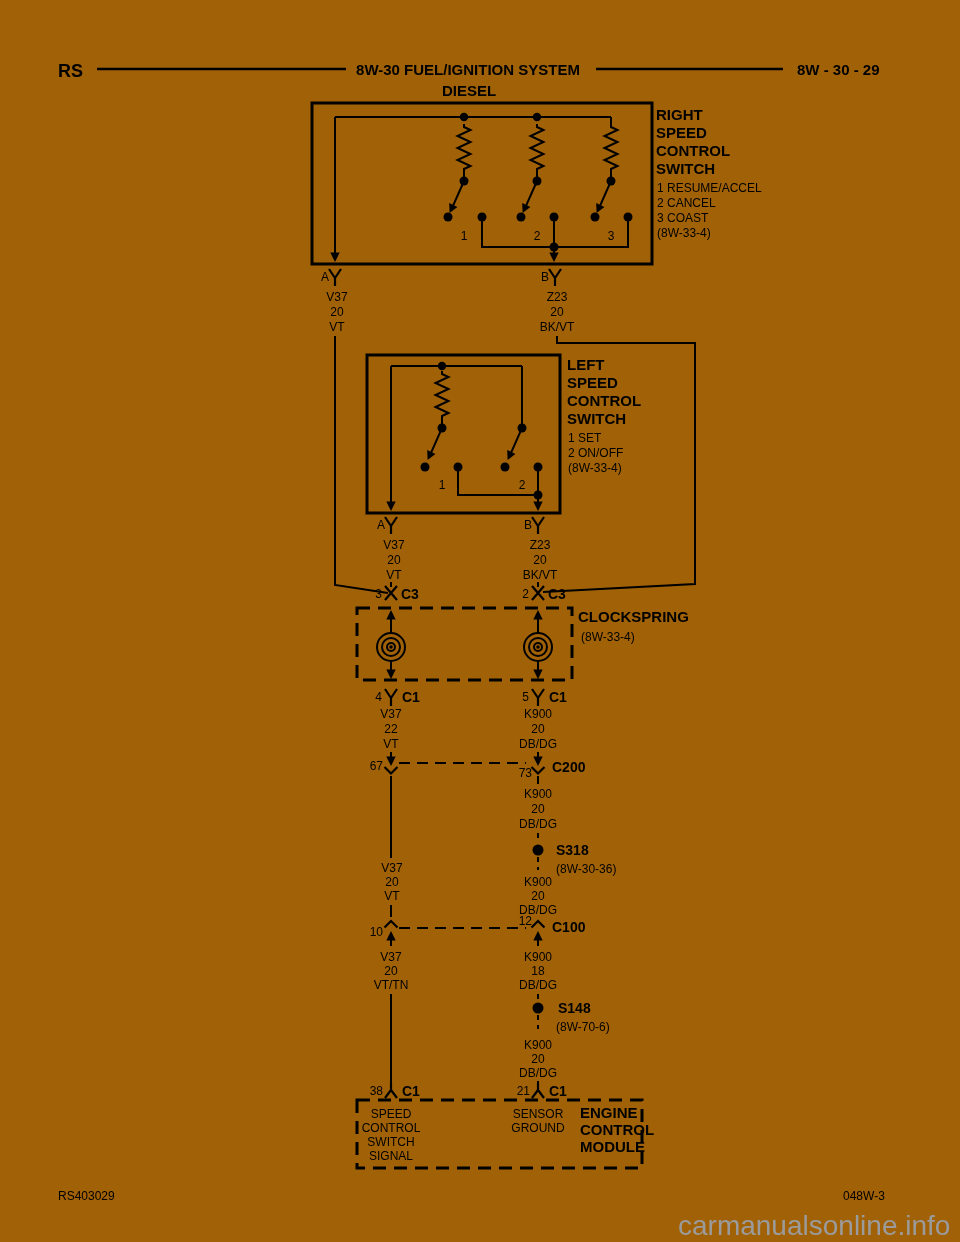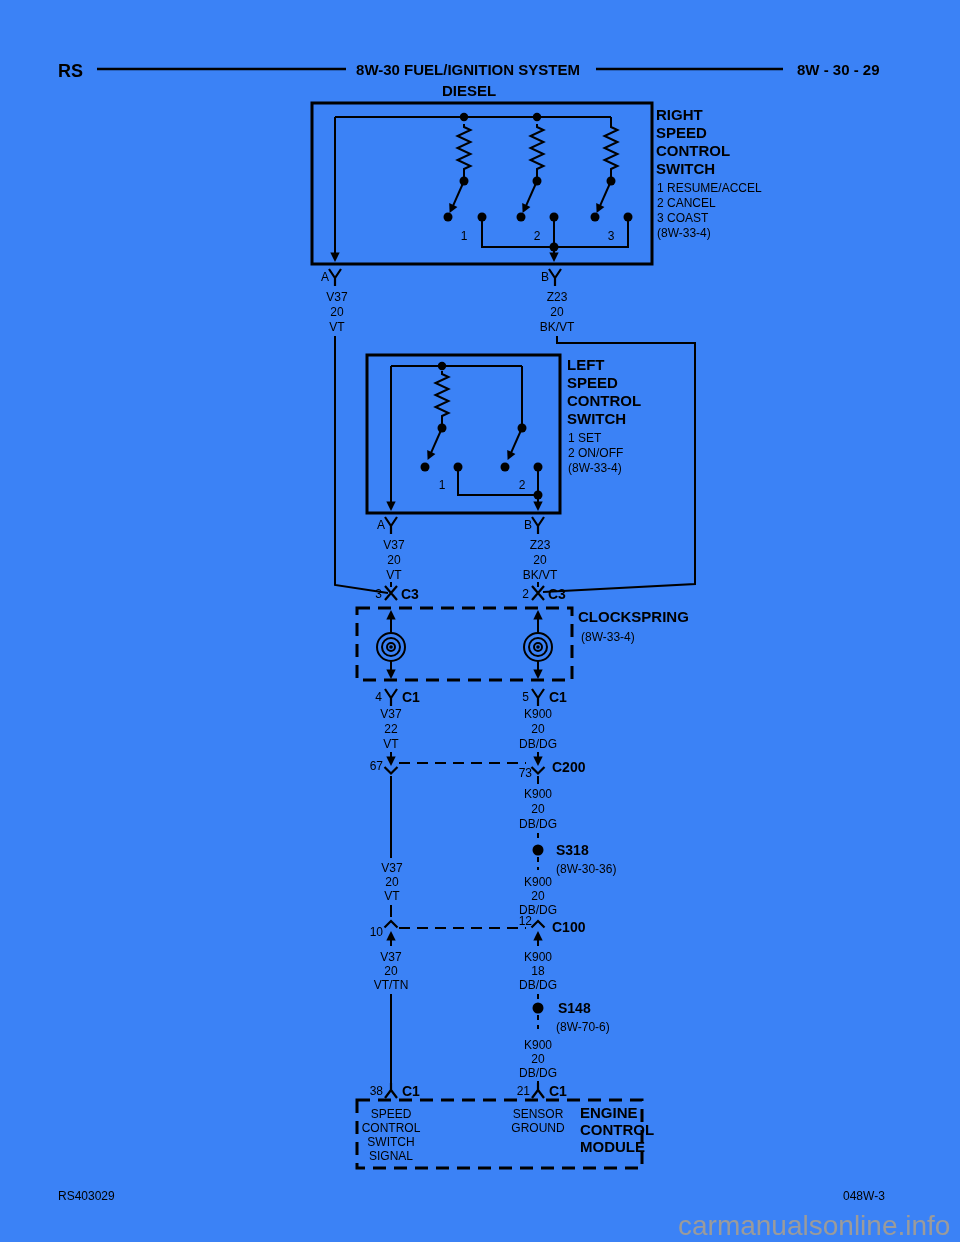--- a/index.html
+++ b/index.html
@@ -1,16 +1,16 @@
 <!DOCTYPE html>
 <html><head>
 <meta charset="utf-8">
 <style>
   html,body{margin:0;padding:0;background:#ffffff;}
-  .stage{position:relative;width:960px;height:1242px;background:#3b82f6;overflow:hidden;}
+  .stage{position:relative;width:960px;height:1242px;background:#a16207;overflow:hidden;}
   svg text{fill:#000000;}
   .h18b{font:bold 18px "Liberation Sans",sans-serif;}
   .h15b{font:bold 15px "Liberation Sans",sans-serif;}
   .t12 {font:12px "Liberation Sans",sans-serif;}
   .c14b{font:bold 14px "Liberation Sans",sans-serif;}
   .wm  {font:28px "Liberation Sans",sans-serif;fill:#9b9b9b;}
   .ln  {stroke:#000;stroke-width:2;fill:none;}
   .ln25{stroke:#000;stroke-width:2.5;fill:none;}
   .ln3 {stroke:#000;stroke-width:3;fill:none;}
   .dashbox{stroke:#000;stroke-width:3;fill:none;stroke-dasharray:13 8;}

